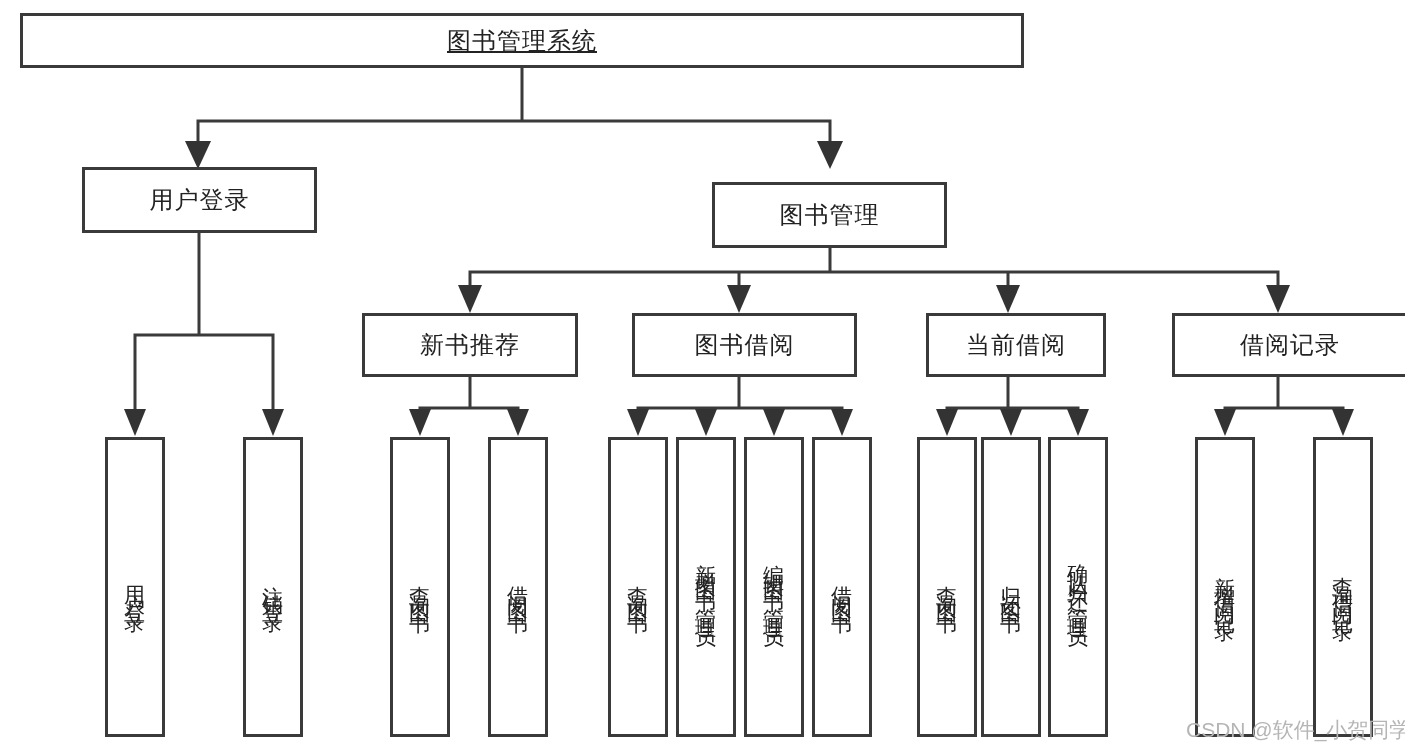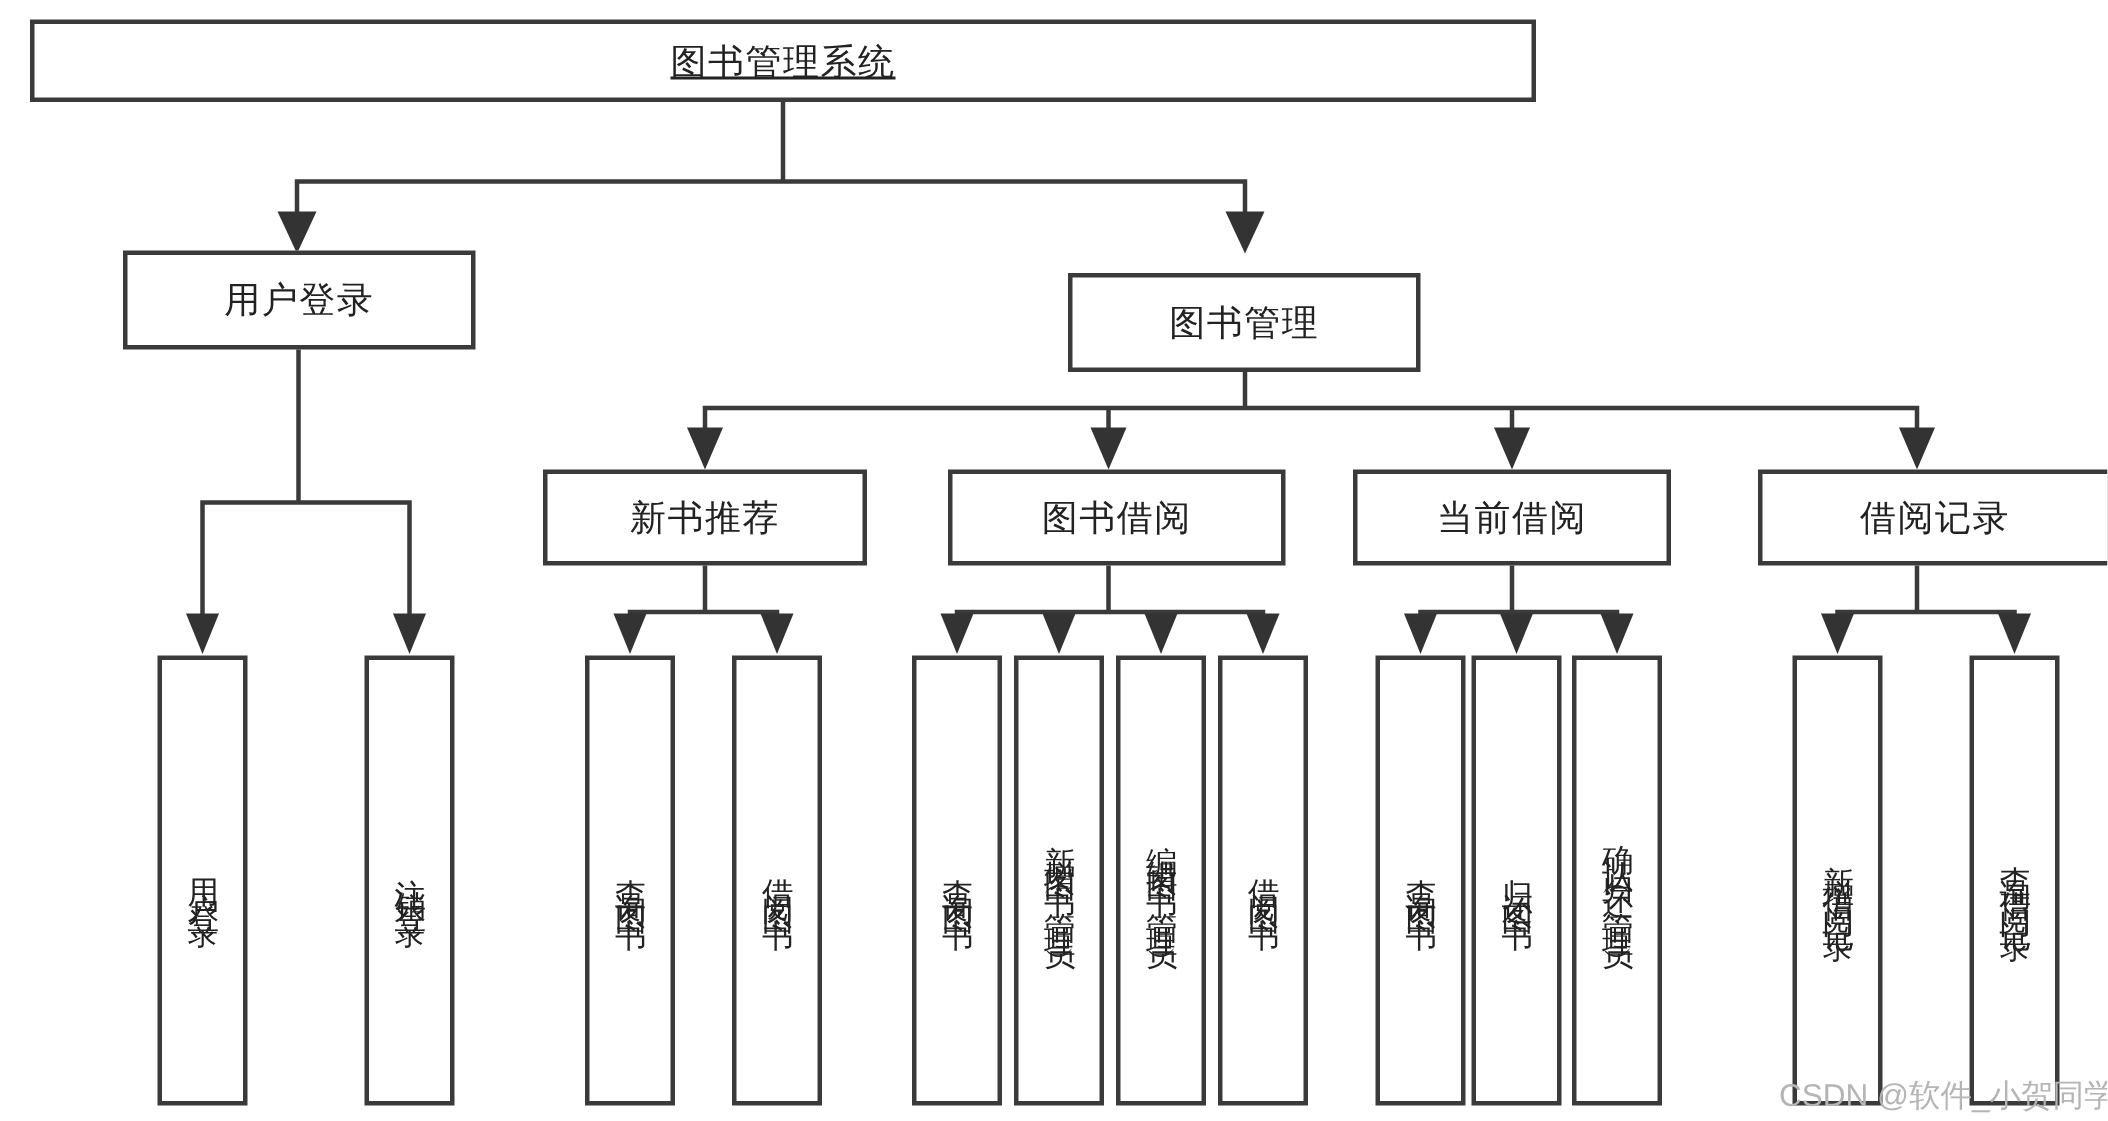--- a/index.html
+++ b/index.html
@@ -48,21 +48,21 @@
   }
 
   
   .n-root  { left: 20px;   top: 13px;  width: 1004px; height: 55px; text-decoration: underline; }
   
   .n-login { left: 82px;   top: 167px; width: 235px;  height: 66px; }
   .n-mgmt  { left: 712px;  top: 182px; width: 235px;  height: 66px; }
   
   .n-sec0  { left: 362px;  top: 313px; width: 216px;  height: 64px; }
   .n-sec1  { left: 632px;  top: 313px; width: 225px;  height: 64px; }
-  .n-sec2  { left: 902px;  top: 313px; width: 212px;  height: 64px; }
+  .n-sec2  { left: 926px;  top: 313px; width: 180px;  height: 64px; }
   .n-sec3  { left: 1172px; top: 313px; width: 236px;  height: 64px; }
   
   .leaf    { top: 437px; width: 60px; height: 300px; }
   .l-a1 { left: 105px; }  .l-a2 { left: 243px; }
   .l-b1 { left: 390px; }  .l-b2 { left: 488px; }
   .l-c1 { left: 608px; }  .l-c2 { left: 676px; }
   .l-c3 { left: 744px; }  .l-c4 { left: 812px; }
   .l-d1 { left: 917px; }  .l-d2 { left: 981px; }
   .l-d3 { left: 1048px; }
   .l-e1 { left: 1195px; } .l-e2 { left: 1313px; }

